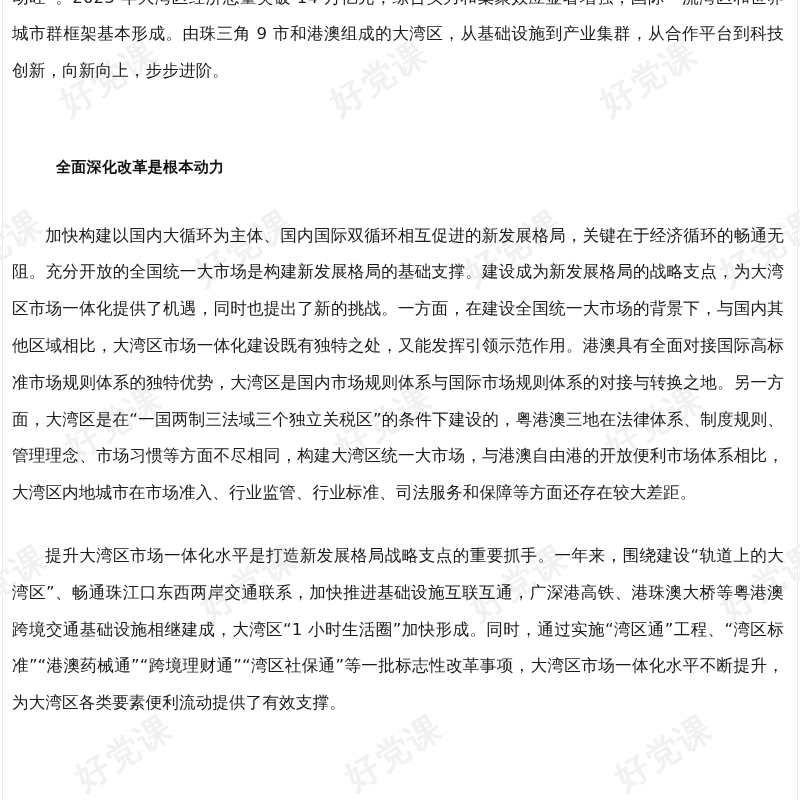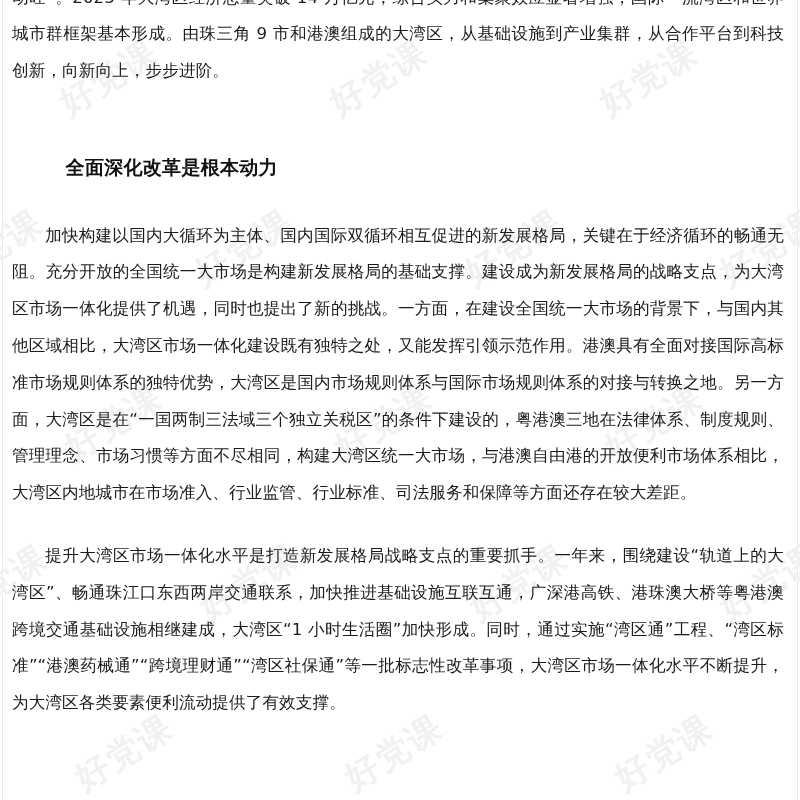--- a/index.html
+++ b/index.html
@@ -81,21 +81,21 @@
     font-family: "DejaVu Sans", "Liberation Sans", sans-serif;
   }
   .para.indent { text-indent: 2em; }
   .spacer-md { height: 26px; }
   .spacer-lg { height: 34px; }
 
   h2.section-heading {
     margin: 0;
     padding: 0 28px 0 20px;
     text-indent: 2.4em;
-    font-size: 19px;
+    font-size: 15px;
     line-height: 34px;
     font-weight: 700;
     color: #111111;
     letter-spacing: 0.3px;
     font-family: "DejaVu Sans", "Liberation Sans", sans-serif;
   }
 
   
   #top-clip {
     height: 16px;

